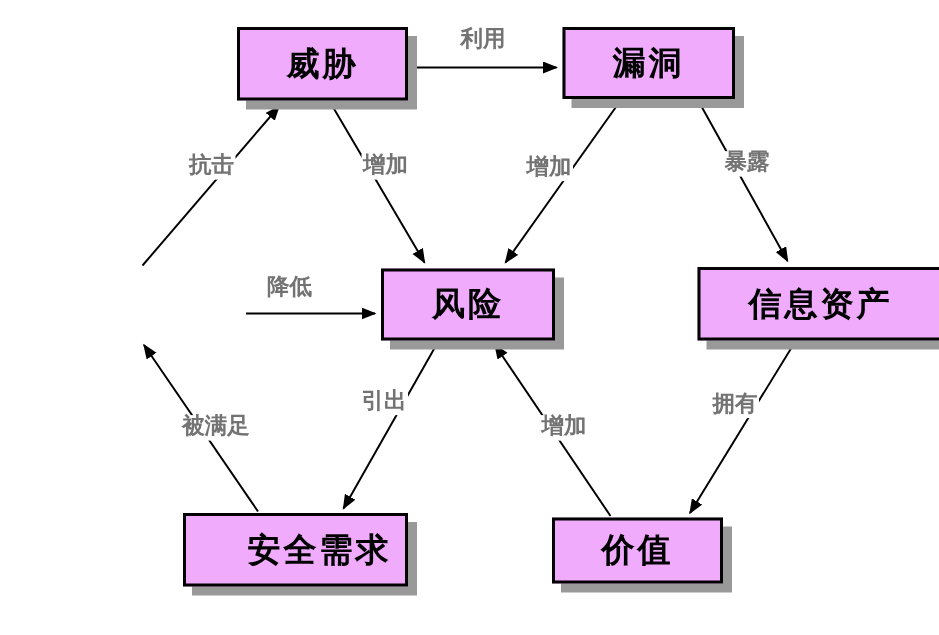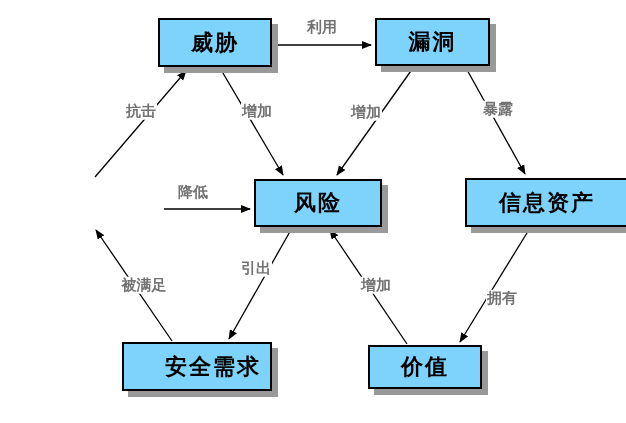--- a/index.html
+++ b/index.html
@@ -18,21 +18,21 @@
   .edges-layer {
     position: absolute;
     left: 0;
     top: 0;
     width: 626px;
     height: 423px;
   }
   .node {
     position: absolute;
     box-sizing: border-box;
-    background: #7dd3fc;
+    background: #f0abfc;
     border: 2px solid #000000;
     box-shadow: 6px 6px 0 0 #999999;
     display: flex;
     align-items: center;
     justify-content: center;
     font-size: 22px;
     font-weight: bold;
     color: #000000;
     letter-spacing: 2px;
     white-space: nowrap;
@@ -45,35 +45,35 @@
     color: #737373;
     background: #ffffff;
     padding: 0 1px;
     white-space: nowrap;
     line-height: 1.1;
   }
   
   #node-threat               { left: 158px; top: 18px;  width: 114px; height: 49px; }
   #node-vulnerability        { left: 375px; top: 18px;  width: 115px; height: 48px; }
   #node-security-measures    { left: 13px;  top: 179px; width: 151px; height: 48px; }
-  #node-risk                 { left: 254px; top: 179px; width: 128px; height: 48px; }
+  #node-risk                 { left: 254px; top: 179px; width: 116px; height: 48px; }
   #node-info-assets          { left: 465px; top: 178px; width: 164px; height: 49px; }
   #node-security-requirements{ left: 122px; top: 342px; width: 150px; height: 49px; padding-left: 32px; }
   #node-value                { left: 368px; top: 345px; width: 114px; height: 44px; }
   
   #lbl-exploit        { left: 322px; top: 27px;  }
   #lbl-resist         { left: 141px; top: 111px; }
   #lbl-increase-threat{ left: 257px; top: 111px; }
   #lbl-increase-vuln  { left: 366px; top: 112px; }
   #lbl-expose         { left: 498px; top: 109px; }
   #lbl-reduce         { left: 193px; top: 192px; }
   #lbl-satisfied      { left: 144px; top: 285px; }
   #lbl-derive         { left: 256px; top: 268px; }
   #lbl-increase-value { left: 376px; top: 285px; }
-  #lbl-own            { left: 502px; top: 270px; margin-top: 28px; }
+  #lbl-own            { left: 490px; top: 270px; }
 </style>
 </head>
 <body>
 
 <div class="canvas">
 
   <svg class="edges-layer" width="626" height="423" viewBox="0 0 626 423">
     <defs>
       <marker id="arrowhead" markerWidth="11" markerHeight="9" refX="9" refY="4" orient="auto" markerUnits="userSpaceOnUse">
         <path d="M0,0 L10,4 L0,8 Z" fill="#000000"></path>

